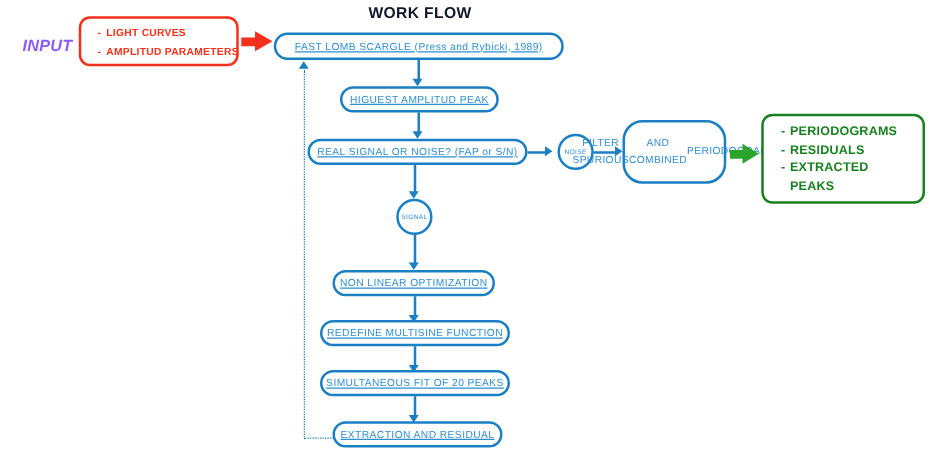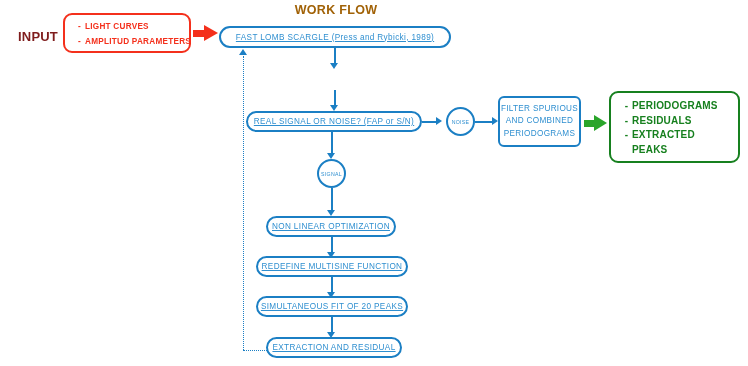--- a/index.html
+++ b/index.html
@@ -27,24 +27,25 @@
     justify-content: center;
     text-align: center;
   }
 
   
   #input-label {
     left: 12px;
     top: 27px;
     width: 52px;
     height: 18px;
-    color: #7f1d1d;
+    color: #8b5cf6;
     font-size: 13px;
     font-weight: bold;
     letter-spacing: 0.2px;
+    font-style: italic;
   }
 
   
   #input-box {
     left: 63px;
     top: 13px;
     width: 128px;
     height: 40px;
     border: 2.2px solid #f4301c;
     border-radius: 9px;
@@ -66,21 +67,21 @@
     width: 11px;
     flex: none;
   }
 
   
   #workflow-title {
     left: 281px;
     top: 2px;
     width: 110px;
     height: 16px;
-    color: #a16207;
+    color: #0f172a;
     font-size: 12.5px;
     font-weight: bold;
     letter-spacing: 0.3px;
   }
 
   
   .pill {
     border: 2.4px solid #1b7fc4;
     border-radius: 999px;
     background: #ffffff;
@@ -97,27 +98,27 @@
     border-radius: 50%;
     background: #ffffff;
     color: #2f8fd0;
     font-size: 5.2px;
     letter-spacing: 0.3px;
   }
 
   
   .rect-blue {
     border: 2.4px solid #1b7fc4;
-    border-radius: 6px;
+    border-radius: 16px;
     background: #ffffff;
     color: #2f8fd0;
     font-size: 8.2px;
     letter-spacing: 0.3px;
     line-height: 12.5px;
-    flex-direction: column;
+    flex-direction: row;
   }
 
   
   #output-box {
     left: 609px;
     top: 91px;
     width: 131px;
     height: 72px;
     border: 2.2px solid #17801f;
     border-radius: 9px;
@@ -260,20 +261,23 @@
 
   <div class="node" id="workflow-title">WORK FLOW</div>
 
   <div class="node pill" style="left:219px; top:26px; width:232px; height:22px;">
     <span>FAST LOMB SCARGLE (Press and Rybicki, 1989)</span>
   </div>
 
   <div class="vline" style="left:333.7px; top:48px; height:16px;"></div>
   <div class="vtip" style="left:330.4px; top:63px;"></div>
 
+  <div class="node pill" style="left:272px; top:69px; width:127px; height:21px;">
+    <span>HIGUEST AMPLITUD PEAK</span>
+  </div>
 
   <div class="vline" style="left:333.7px; top:90px; height:16px;"></div>
   <div class="vtip" style="left:330.4px; top:105px;"></div>
 
   <div class="node pill" style="left:246px; top:111px; width:176px; height:21px;">
     <span>REAL SIGNAL OR NOISE? (FAP or S/N)</span>
   </div>
 
   <div class="hline" style="left:422px; top:120.5px; width:15px;"></div>
   <div class="htip" style="left:436px; top:117.3px;"></div>

